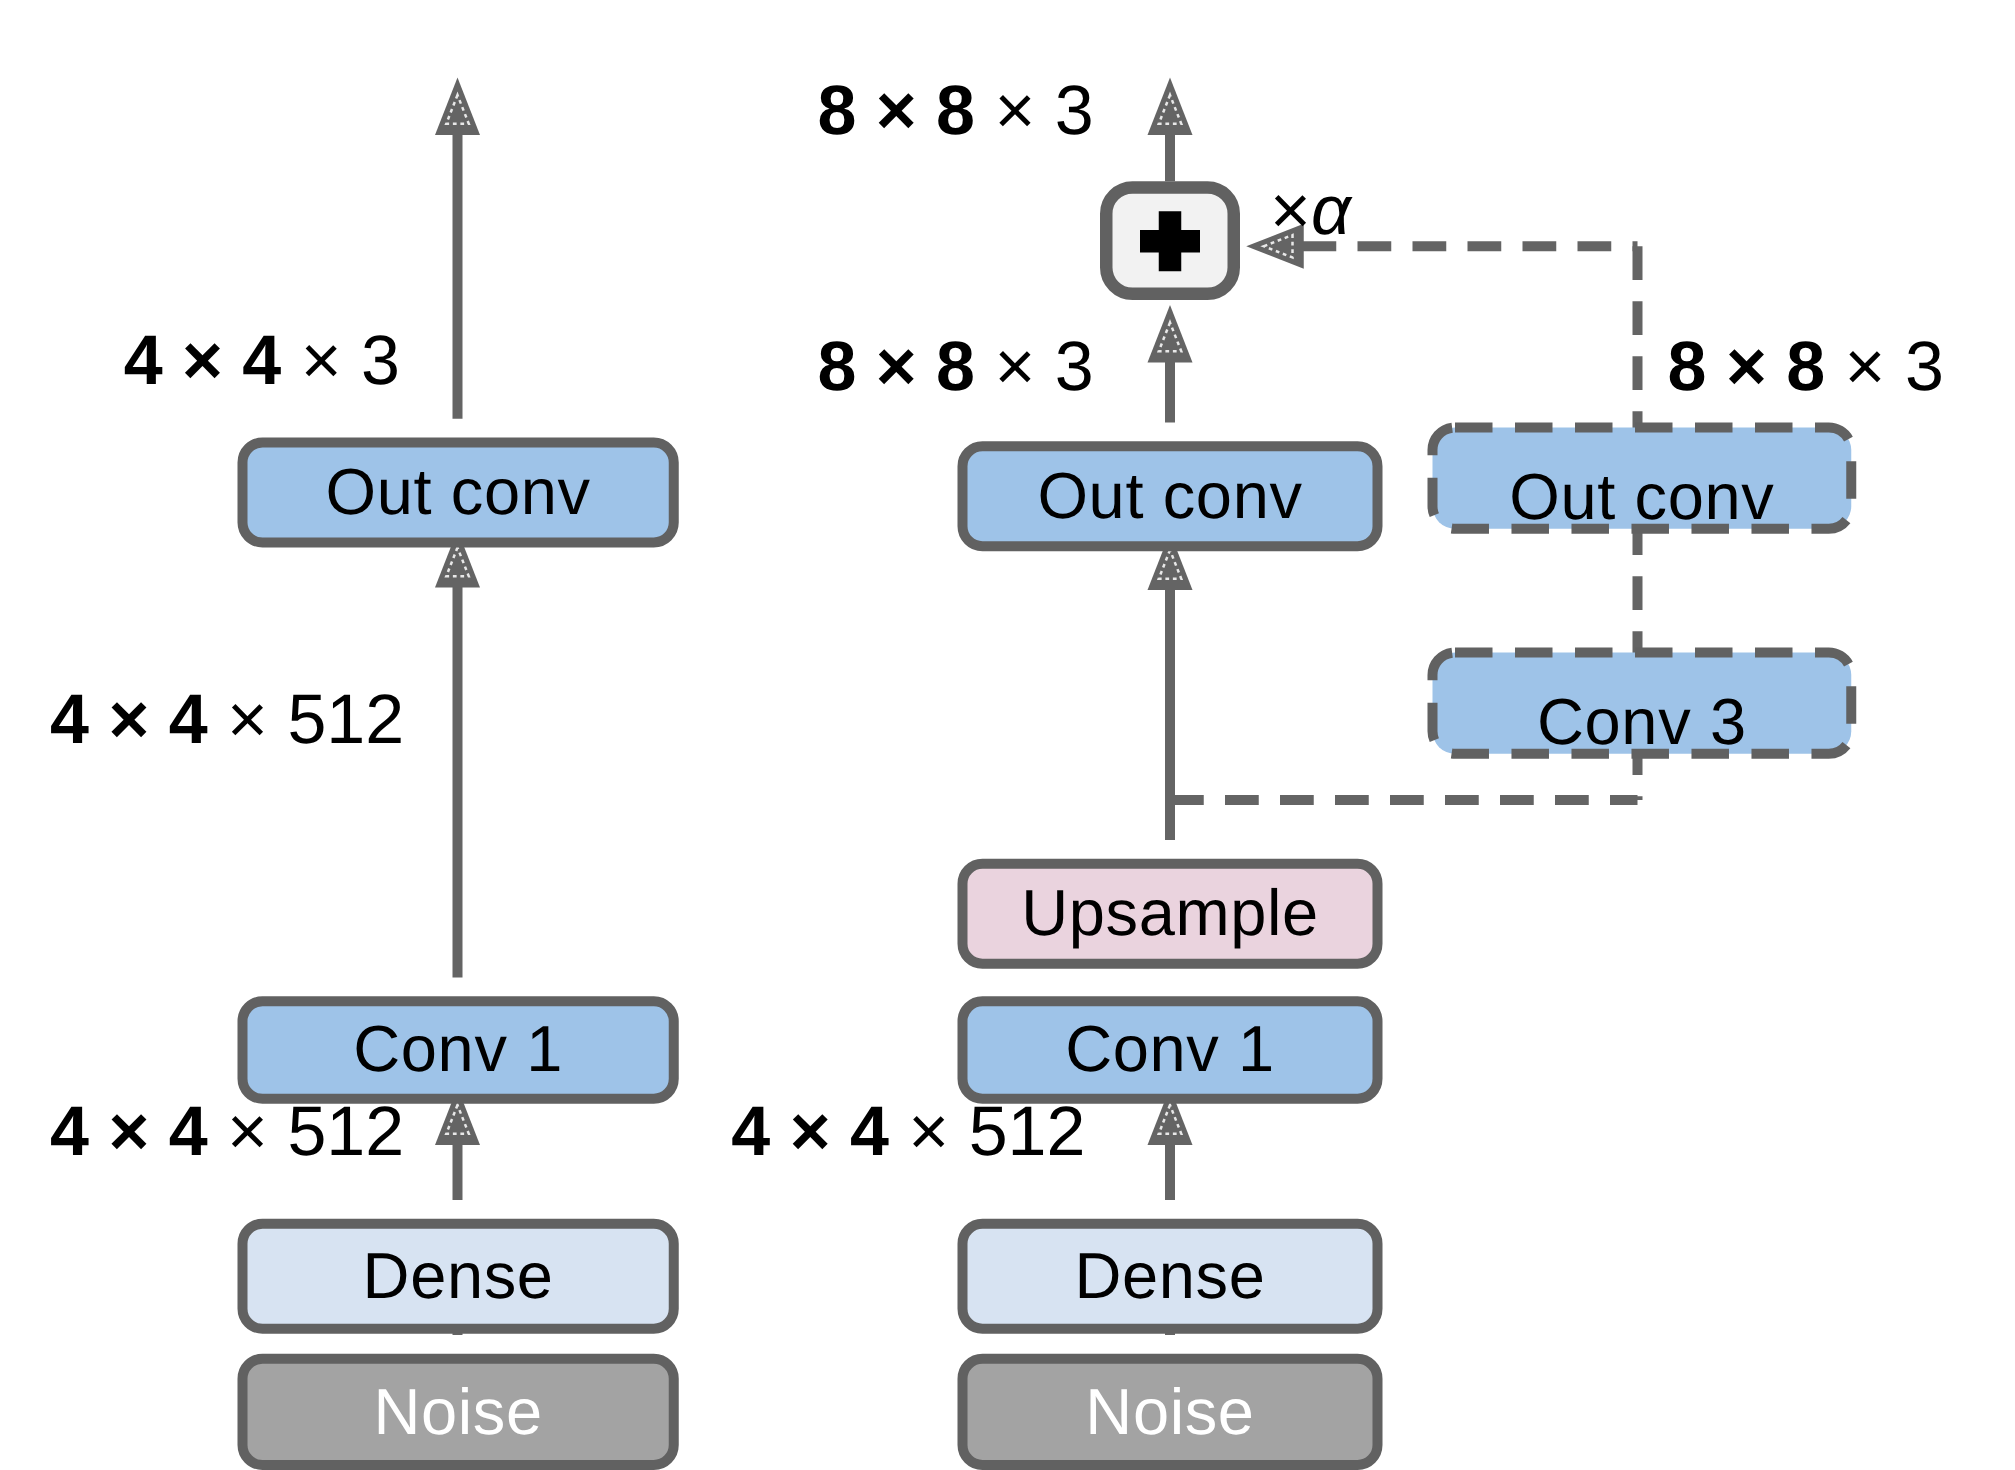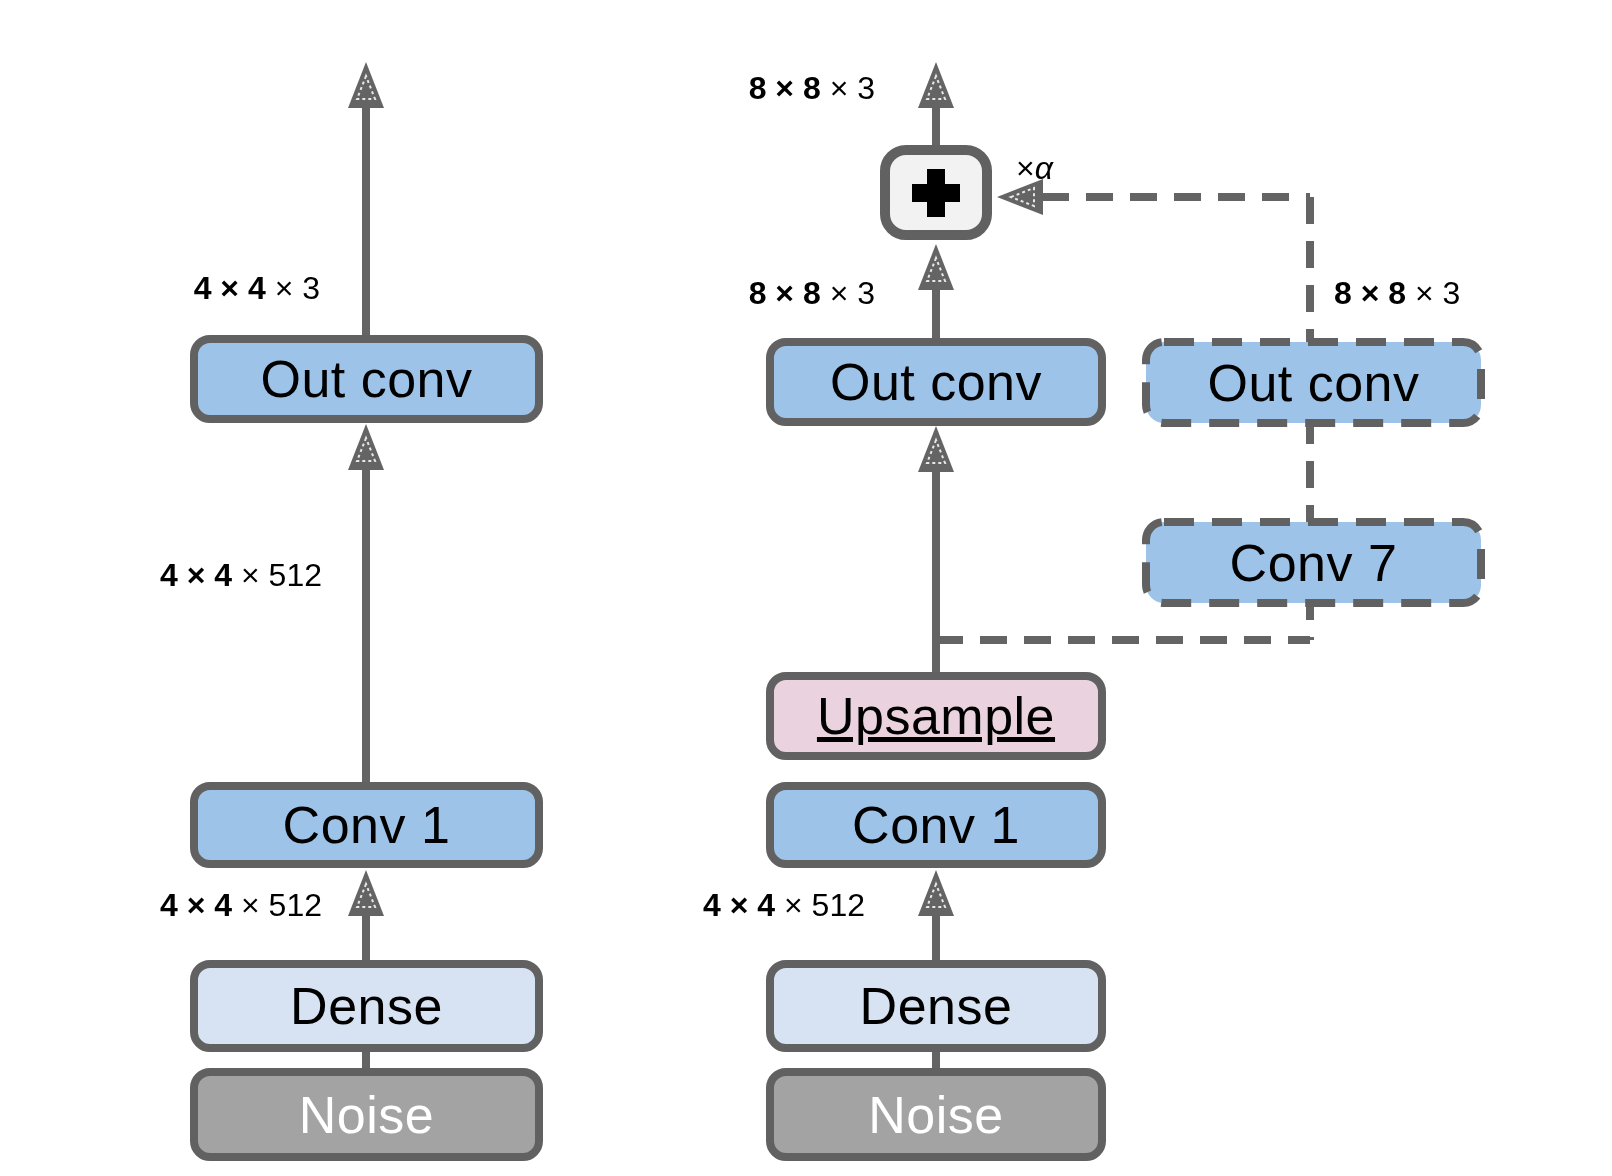--- a/index.html
+++ b/index.html
@@ -18,44 +18,45 @@
   .ah-inner{fill:none;stroke:#ffffff;stroke-width:2;stroke-dasharray:3 3;opacity:.85;}
   .dashed-rect{fill:var(--conv-fill);stroke:var(--box-border);stroke-width:8;stroke-dasharray:30 18;}
 
   .box{
     position:absolute;box-sizing:border-box;
     border:8px solid var(--box-border);
     border-radius:20px;
     display:flex;align-items:center;justify-content:center;
     font-size:52px;color:var(--label-text);
     letter-spacing:0.5px;
+    margin-top:15px;
   }
   .conv{background:var(--conv-fill);}
   .dense{background:var(--dense-fill);}
   .noise{background:var(--noise-fill);color:var(--noise-text);}
-  .upsample{background:var(--upsample-fill);text-decoration:underline;}
+  .upsample{background:var(--upsample-fill);}
   .ghost{border:none;background:transparent;}
 
   .sum{
     position:absolute;box-sizing:border-box;
     border:10px solid var(--box-border);
     border-radius:26px;
     background:var(--sum-fill);
     display:flex;align-items:center;justify-content:center;
   }
   .plus{position:relative;width:48px;height:48px;}
   .plus::before,.plus::after{
     content:"";position:absolute;background:#000;
   }
   .plus::before{left:0;top:15px;width:48px;height:18px;}
   .plus::after{left:15px;top:0;width:18px;height:48px;}
 
   .dim{
     position:absolute;
-    font-size:32px;color:var(--label-text);
+    font-size:56px;color:var(--label-text);
     white-space:nowrap;
     line-height:60px;height:60px;
   }
   .dim b{font-weight:700;}
   .dim i{font-style:italic;font-weight:400;}
   .ta-r{text-align:right;}
   .ta-l{text-align:left;}
 </style>
 </head>
 <body>
@@ -118,17 +119,17 @@
   <div class="box conv" style="left:766px;top:782px;width:340px;height:86px">Conv 1</div>
   <div class="box dense" style="left:766px;top:960px;width:340px;height:92px">Dense</div>
   <div class="box noise" style="left:766px;top:1068px;width:340px;height:93px">Noise</div>
 
   <div class="dim ta-r" style="left:613px;top:58px;width:262px"><b>8 × 8</b><span> × 3</span></div>
   <div class="dim ta-r" style="left:613px;top:263px;width:262px"><b>8 × 8</b><span> × 3</span></div>
   <div class="dim ta-l" style="left:1016px;top:138px;width:140px"><span>×</span><i>α</i></div>
   <div class="dim ta-r" style="left:585px;top:875px;width:280px"><b>4 × 4</b><span> × 512</span></div>
 
   <div class="box ghost" style="left:1142px;top:338px;width:343px;height:89px">Out conv</div>
-  <div class="box ghost" style="left:1142px;top:518px;width:343px;height:89px">Conv 7</div>
+  <div class="box ghost" style="left:1142px;top:518px;width:343px;height:89px">Conv 3</div>
 
   <div class="dim ta-l" style="left:1334px;top:263px;width:250px"><b>8 × 8</b><span> × 3</span></div>
 
 </div>
 
 </body></html>

